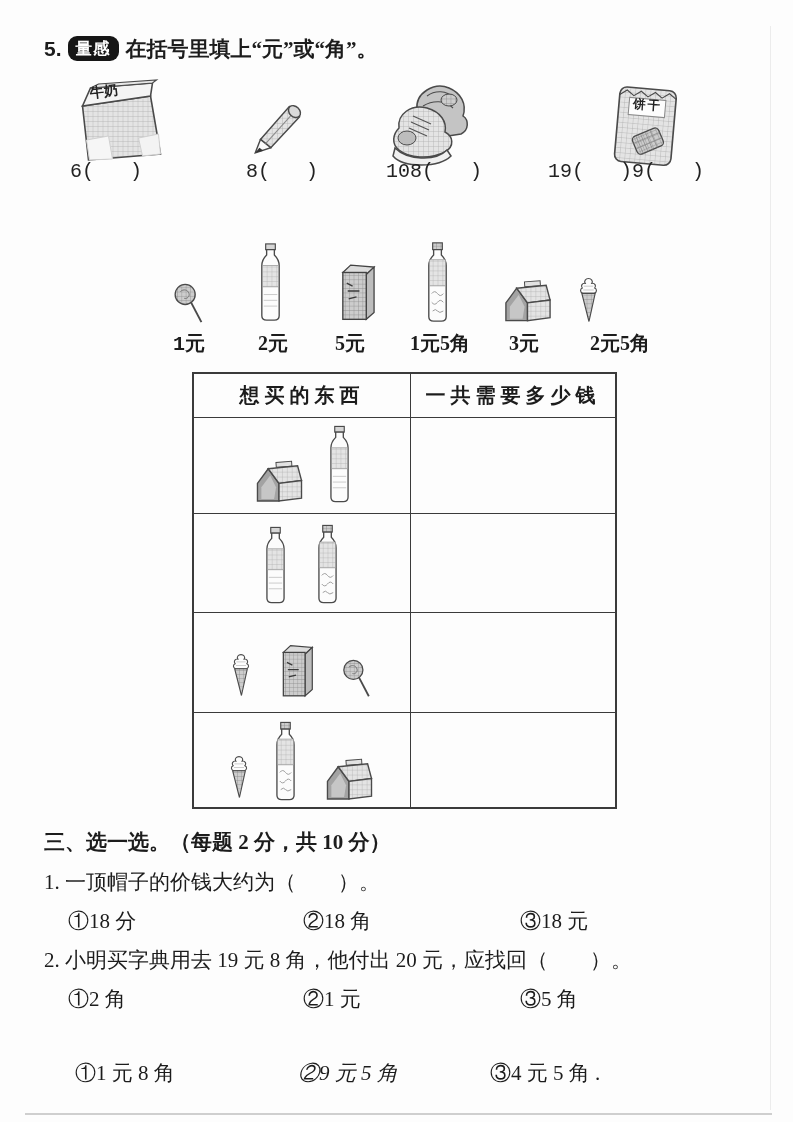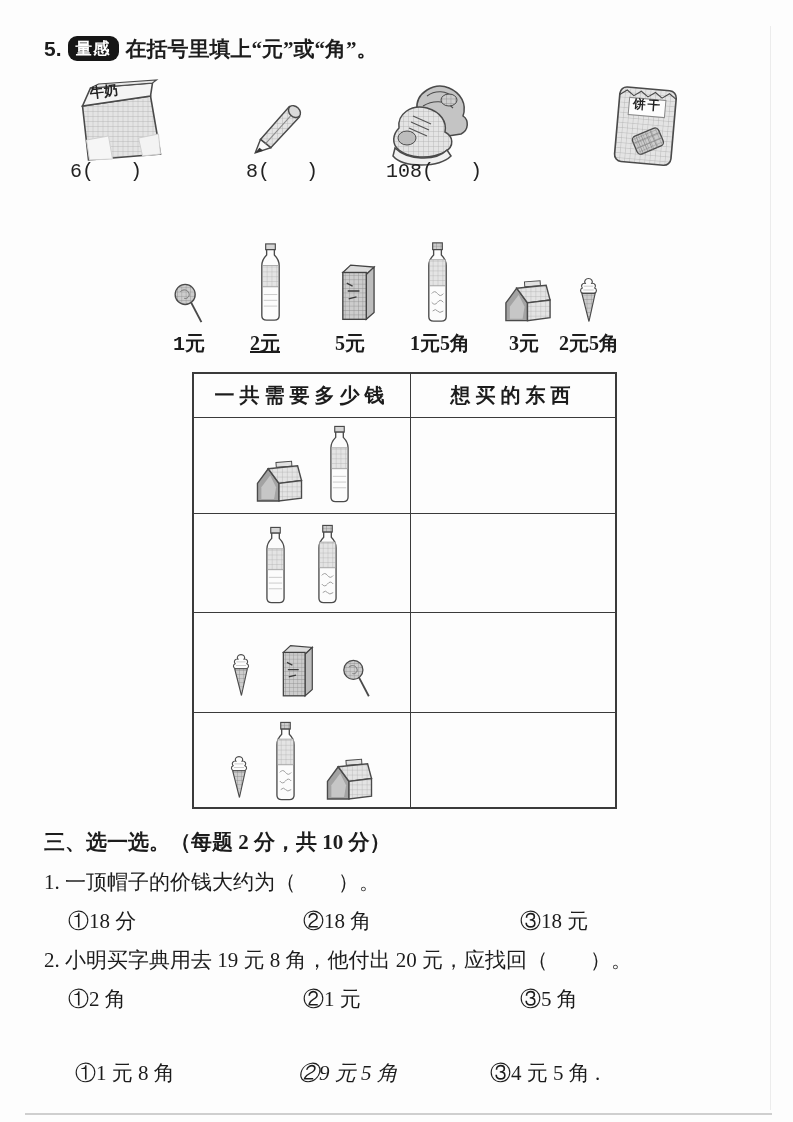--- a/index.html
+++ b/index.html
@@ -42,25 +42,25 @@
   .pslot{position:absolute;}
   .pslot .ic{width:100%;height:100%;display:block;}
   .p1{left:172px;top:283px;width:34px;height:42px;}
   .p2{left:257px;top:241px;width:27px;height:82px;}
   .p3{left:336px;top:261px;width:41px;height:62px;}
   .p4{left:423px;top:240px;width:29px;height:84px;}
   .p5{left:501px;top:276px;width:53px;height:47px;}
   .p6{left:578px;top:277px;width:21px;height:47px;}
   .pprice{position:absolute;top:330px;font-size:20px;font-weight:600;text-align:center;white-space:nowrap;}
   .pp1{left:168px;width:42px;font-family:Liberation Mono, monospace;}
-  .pp2{left:244px;width:42px;text-decoration:underline;}
+  .pp2{left:252px;width:42px;}
   .pp3{left:329px;width:42px;}
   .pp4{left:404px;width:72px;}
   .pp5{left:503px;width:42px;}
-  .pp6{left:551px;width:76px;font-family:Liberation Serif, serif;}
+  .pp6{left:582px;width:76px;font-family:Liberation Serif, serif;}
 
   
   .buy-table{
     position:absolute;left:192px;top:372px;width:425px;
     border:2px solid #3b3b3b;background:#fdfdfd;
   }
   .t-row{display:grid;grid-template-columns:216px 1fr;border-top:1.6px solid #3b3b3b;}
   .t-row:first-child{border-top:none;}
   .t-cell{border-left:1.6px solid #3b3b3b;}
   .t-cell:first-child{border-left:none;}
@@ -224,20 +224,21 @@
   <div class="q5-slot s4" data-name="item-biscuit-bag">
       <svg class="ic ic-biscuit-bag" data-name="biscuit-bag-icon">
         <use href="#icon-biscuit-bag" width="100%" height="100%"></use>
       </svg>
     <div class="item-label biscuit-label" data-name="biscuit-bag-label">饼干</div>
   </div>
 
   <div class="price-blank pb1" data-name="price-blank-milk">6(   )</div>
   <div class="price-blank pb2" data-name="price-blank-pencil">8(   )</div>
   <div class="price-blank pb3" data-name="price-blank-sneakers">108(   )</div>
+  <div class="price-blank pb4" data-name="price-blank-biscuits">19(   )9(   )</div>
 
 
   <div class="pslot p1" data-name="product-lollipop">
       <svg class="ic ic-lollipop" data-name="lollipop-icon">
         <use href="#icon-lollipop" width="100%" height="100%"></use>
       </svg>
     </div>
   <div class="pslot p2" data-name="product-water-bottle">
       <svg class="ic ic-water-bottle" data-name="water-bottle-icon">
         <use href="#icon-water-bottle" width="100%" height="100%"></use>
@@ -266,22 +267,22 @@
 
   <div class="pprice pp1" data-name="product-price-lollipop">1元</div>
   <div class="pprice pp2" data-name="product-price-water-bottle">2元</div>
   <div class="pprice pp3" data-name="product-price-juice-box">5元</div>
   <div class="pprice pp4" data-name="product-price-large-bottle">1元5角</div>
   <div class="pprice pp5" data-name="product-price-milk-carton">3元</div>
   <div class="pprice pp6" data-name="product-price-ice-cream">2元5角</div>
 
   <div class="buy-table" data-name="shopping-table">
     <div class="t-row" data-name="table-header-row">
+      <div class="t-cell th" data-name="table-header-items">想买的东西</div>
       <div class="t-cell th" data-name="table-header-total">一共需要多少钱</div>
-      <div class="t-cell th" data-name="table-header-items">想买的东西</div>
     </div>
     <div class="t-row r1" data-name="table-row">
       <div class="t-cell items-cell" data-name="table-row-1-items">
           <svg class="ic ic-milk-carton-small" data-name="milk-carton-small-icon">
             <use href="#icon-milk-carton-small" width="100%" height="100%"></use>
           </svg>
           <svg class="ic ic-water-bottle" data-name="water-bottle-icon">
             <use href="#icon-water-bottle" width="100%" height="100%"></use>
           </svg>
         </div>

